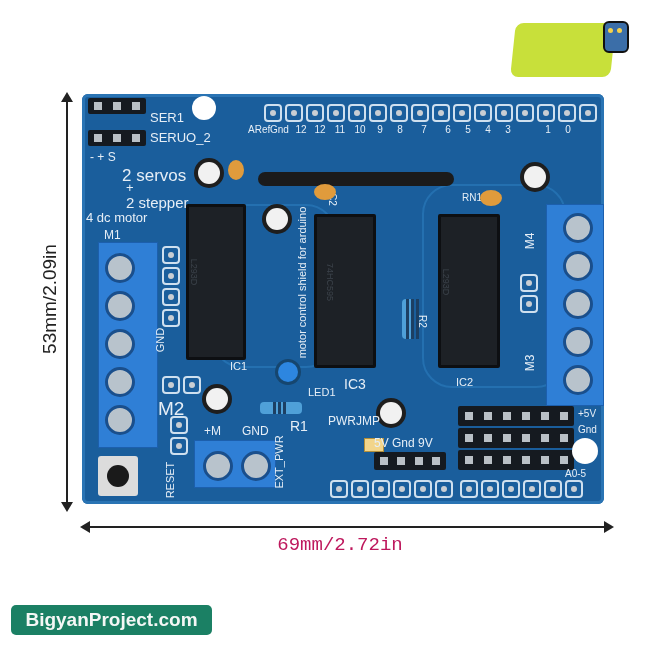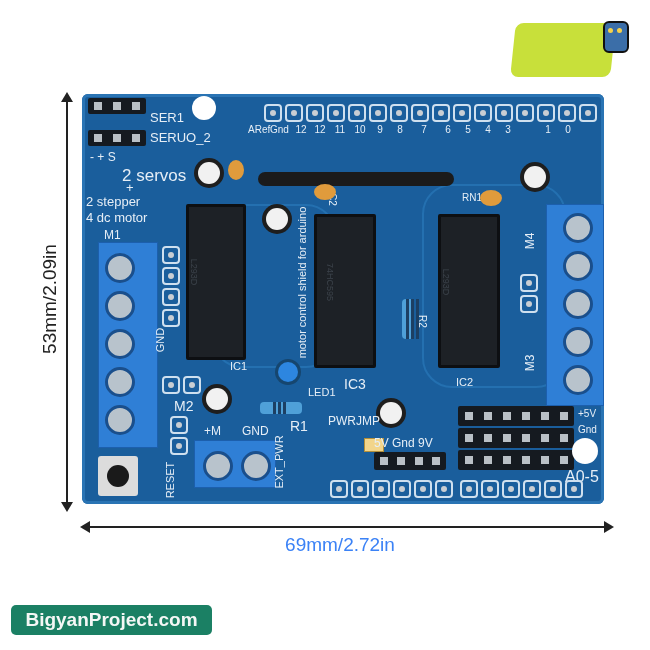--- a/index.html
+++ b/index.html
@@ -14,21 +14,21 @@
   .logo .robot{position:absolute;right:6px;top:6px;width:22px;height:28px;background:#3b6ea8;border:2px solid #111;border-radius:6px;}
   .logo .robot:before{content:"";position:absolute;left:3px;top:5px;width:5px;height:5px;background:#f6d24a;border-radius:50%;box-shadow:9px 0 0 #f6d24a;}
   
   .vline{left:66px;top:96px;width:2px;height:410px;background:#222;}
   .varrow-top{left:61px;top:92px;width:0;height:0;border-left:6px solid transparent;border-right:6px solid transparent;border-bottom:10px solid #222;}
   .varrow-bot{left:61px;top:502px;width:0;height:0;border-left:6px solid transparent;border-right:6px solid transparent;border-top:10px solid #222;}
   .vlabel{left:-40px;top:288px;width:180px;text-align:center;transform:rotate(-90deg);font-size:19px;color:#222;}
   .hline{left:86px;top:526px;width:520px;height:2px;background:#222;}
   .harrow-l{left:80px;top:521px;border-top:6px solid transparent;border-bottom:6px solid transparent;border-right:10px solid #222;width:0;height:0;}
   .harrow-r{left:604px;top:521px;border-top:6px solid transparent;border-bottom:6px solid transparent;border-left:10px solid #222;width:0;height:0;}
-  .hlabel{left:240px;top:534px;width:200px;text-align:center;font-size:19px;color:#3b82f6;}
+  .hlabel{left:240px;top:534px;width:200px;text-align:center;font-size:19px;color:#be185d;font-family:Liberation Mono, monospace;}
   
   .badge{left:11px;top:605px;width:201px;height:30px;background:#1b8064;border-radius:5px;color:#f4f7f5;font-weight:bold;font-size:19px;line-height:30px;text-align:center;}
   
   .board{left:82px;top:94px;width:522px;height:410px;background:#1a5e9c;border-radius:6px;box-shadow:inset 0 0 0 3px #2a74b4;overflow:hidden;}
   .board .silk{position:absolute;color:#e6eef6;font-size:12px;white-space:nowrap;}
   .board .trace{position:absolute;border:2px solid #2470b0;border-radius:30px;}
   .hole{position:absolute;width:18px;height:18px;background:#fff;border-radius:50%;}
   .hdr{position:absolute;background:#151a20;border-radius:2px;display:flex;gap:4px;padding:3px;box-sizing:border-box;}
   .hdr i{display:block;width:8px;height:8px;background:#b9c0c6;margin:auto;}
   .pads{position:absolute;display:flex;gap:3px;}
@@ -81,21 +81,21 @@
   <div class="hole" style="left:110px;top:2px;width:24px;height:24px;"></div>
   <div class="hdr" style="left:6px;top:36px;width:58px;height:16px;">
       <i></i>
       <i></i>
       <i></i>
     </div>
   <div class="silk" style="left:68px;top:36px;font-size:13px;">SERUO_2</div>
   <div class="silk" style="left:8px;top:56px;font-size:12px;">-  +  S</div>
   <div class="silk" style="left:4px;top:72px;font-size:17px;margin-left:36px;">2  servos</div>
   <div class="silk" style="left:44px;top:86px;font-size:13px;">+</div>
-  <div class="silk" style="left:4px;top:100px;font-size:13px;">2  stepper</div>
+  <div class="silk" style="left:4px;top:100px;font-size:15px;padding-left:40px;">2  stepper</div>
   <div class="silk" style="left:4px;top:116px;font-size:13px;">4  dc motor</div>
   <div class="silk" style="left:22px;top:134px;">M1</div>
 
   <div class="pads" style="left:182px;top:10px;">
       <b></b>
       <b></b>
       <b></b>
       <b></b>
       <b></b>
       <b></b>
@@ -180,21 +180,21 @@
       <b></b>
       <b></b>
       <b></b>
       <b></b>
     </div>
   <div class="silk" style="left:66px;top:240px;font-size:11px;transform:rotate(-90deg);">GND</div>
   <div class="pads" style="left:80px;top:282px;">
       <b></b>
       <b></b>
     </div>
-  <div class="silk" style="left:76px;top:304px;font-size:14px;padding-left:16px;">M2</div>
+  <div class="silk" style="left:76px;top:304px;font-size:19px;">M2</div>
 
   <div class="button" style="left:16px;top:362px;"></div>
   <div class="pads" style="left:88px;top:322px;flex-direction:column;">
       <b></b>
       <b></b>
     </div>
   <div class="silk" style="left:70px;top:380px;font-size:11px;transform:rotate(-90deg);">RESET</div>
 
   <div class="silk" style="left:122px;top:330px;font-size:12px;">+M</div>
   <div class="silk" style="left:160px;top:330px;font-size:12px;">GND</div>
@@ -248,21 +248,21 @@
       <i></i>
       <i></i>
       <i></i>
       <i></i>
       <i></i>
       <i></i>
     </div>
   <div class="silk" style="left:496px;top:314px;font-size:10px;">+5V</div>
   <div class="silk" style="left:496px;top:330px;font-size:10px;">Gnd</div>
   <div class="hole" style="left:490px;top:344px;width:26px;height:26px;"></div>
-  <div class="silk" style="left:483px;top:374px;font-size:16px;text-align:right;">A0-5</div>
+  <div class="silk" style="left:483px;top:374px;font-size:10px;text-align:right;">A0-5</div>
 
   <div class="pads" style="left:248px;top:386px;">
       <b></b>
       <b></b>
       <b></b>
       <b></b>
       <b></b>
       <b></b>
     </div>
   <div class="pads" style="left:378px;top:386px;">

